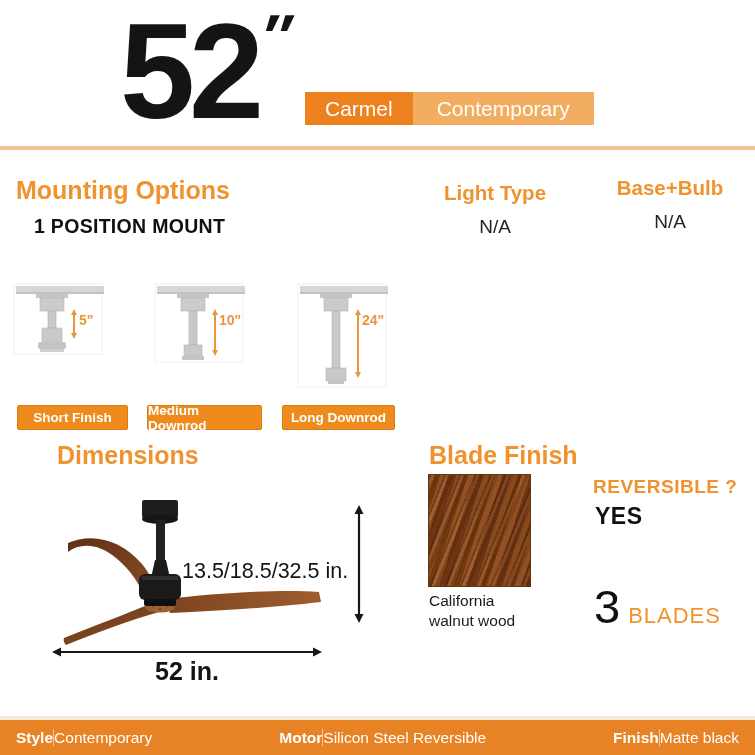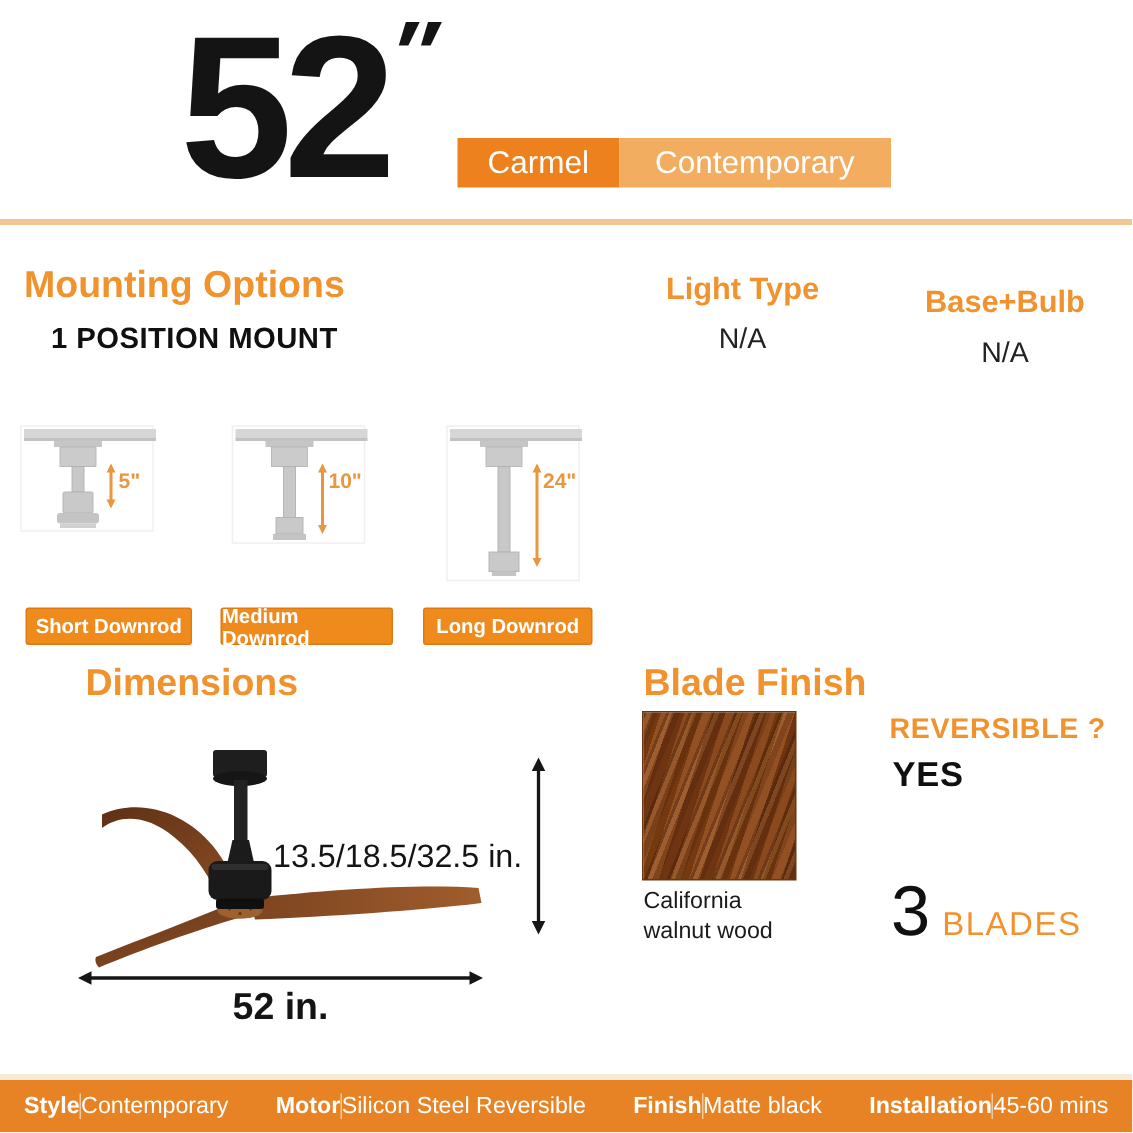--- a/index.html
+++ b/index.html
@@ -84,21 +84,21 @@
   </div>
   <div class="hdr-divider"></div>
 
   <div class="h-orange" style="left:16px;top:176px;">Mounting Options</div>
   <div class="mount-sub">1 POSITION MOUNT</div>
 
   <div class="na-block" style="left:425px;top:181px;">
     <div class="na-title">Light Type</div>
     <div class="na-value">N/A</div>
   </div>
-  <div class="na-block" style="left:600px;top:190px;">
+  <div class="na-block" style="left:600px;top:176px;">
     <div class="na-title">Base+Bulb</div>
     <div class="na-value">N/A</div>
   </div>
 
   <svg class="downrod-svg" style="left:12px;" viewBox="0 0 100 115">
     <rect x="2" y="4" width="88" height="70" fill="none" stroke="#f0f0f0"></rect>
     <rect x="4" y="6" width="88" height="6" fill="#d6d6d6"></rect>
     <rect x="4" y="12" width="88" height="2" fill="#c2c2c2"></rect>
     <rect x="24" y="14" width="32" height="4" fill="#c6c6c6"></rect>
     <rect x="28" y="18" width="24" height="13" fill="#cbcbcb" stroke="#b5b5b5" stroke-width="0.6"></rect>
@@ -135,21 +135,21 @@
     <rect x="28" y="18" width="24" height="13" fill="#cbcbcb" stroke="#b5b5b5" stroke-width="0.6"></rect>
     <rect x="36" y="31" width="8" height="57" fill="#c8c8c8" stroke="#b0b0b0" stroke-width="0.6"></rect>
     <rect x="30" y="88" width="20" height="13" fill="#c9c9c9" stroke="#b2b2b2" stroke-width="0.6"></rect>
     <rect x="32" y="101" width="16" height="3" fill="#c4c4c4"></rect>
     <line x1="62" y1="33" x2="62" y2="94" stroke="var(--measure-arrow)" stroke-width="2"></line>
     <polygon points="62,29 59,35 65,35" fill="var(--measure-arrow)"></polygon>
     <polygon points="62,98 59,92 65,92" fill="var(--measure-arrow)"></polygon>
     <text x="66" y="45" font-size="14" font-weight="bold" fill="var(--measure-arrow)">24"</text>
   </svg>
 
-  <div class="rod-btn" style="left:17px;width:111px;">Short Downrod</div>
+  <div class="rod-btn" style="left:17px;width:111px;">Short Finish</div>
   <div class="rod-btn" style="left:147px;width:115px;">Medium Downrod</div>
   <div class="rod-btn" style="left:282px;width:113px;">Long Downrod</div>
 
   <div class="h-orange" style="left:57px;top:441px;">Dimensions</div>
 
   <svg class="fan-svg" viewBox="0 0 310 175">
     <defs>
       <linearGradient id="gb1" x1="0" y1="0" x2="1" y2="1">
         <stop offset="0" stop-color="#5f3016"></stop>
           <stop offset="1" stop-color="#8e4f24"></stop>
@@ -221,20 +221,15 @@
     <div class="spec">
       <span class="lbl">Motor</span>
       <span class="bar"></span>
       <span class="val">Silicon Steel Reversible</span>
     </div>
     <div class="spec">
       <span class="lbl">Finish</span>
       <span class="bar"></span>
       <span class="val">Matte black</span>
     </div>
-    <div class="spec">
-      <span class="lbl">Installation</span>
-      <span class="bar"></span>
-      <span class="val">45-60 mins</span>
-    </div>
   </div>
 
 </div>
 
 </body></html>

